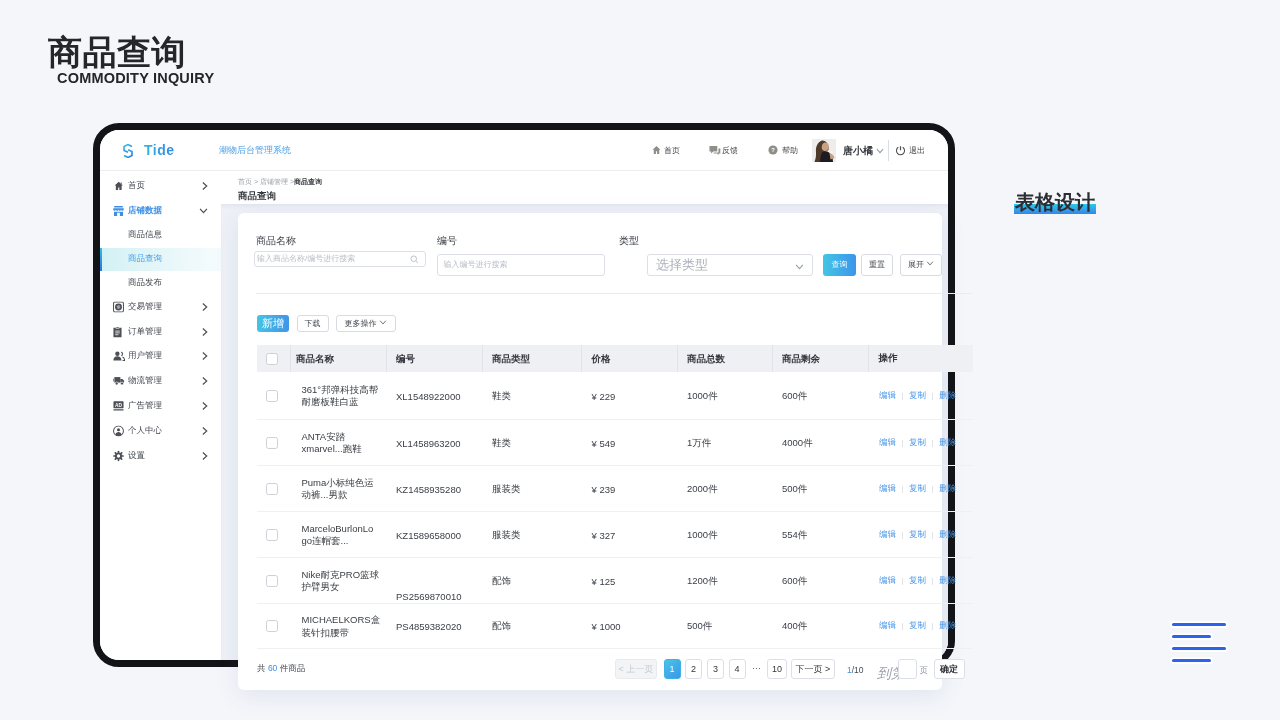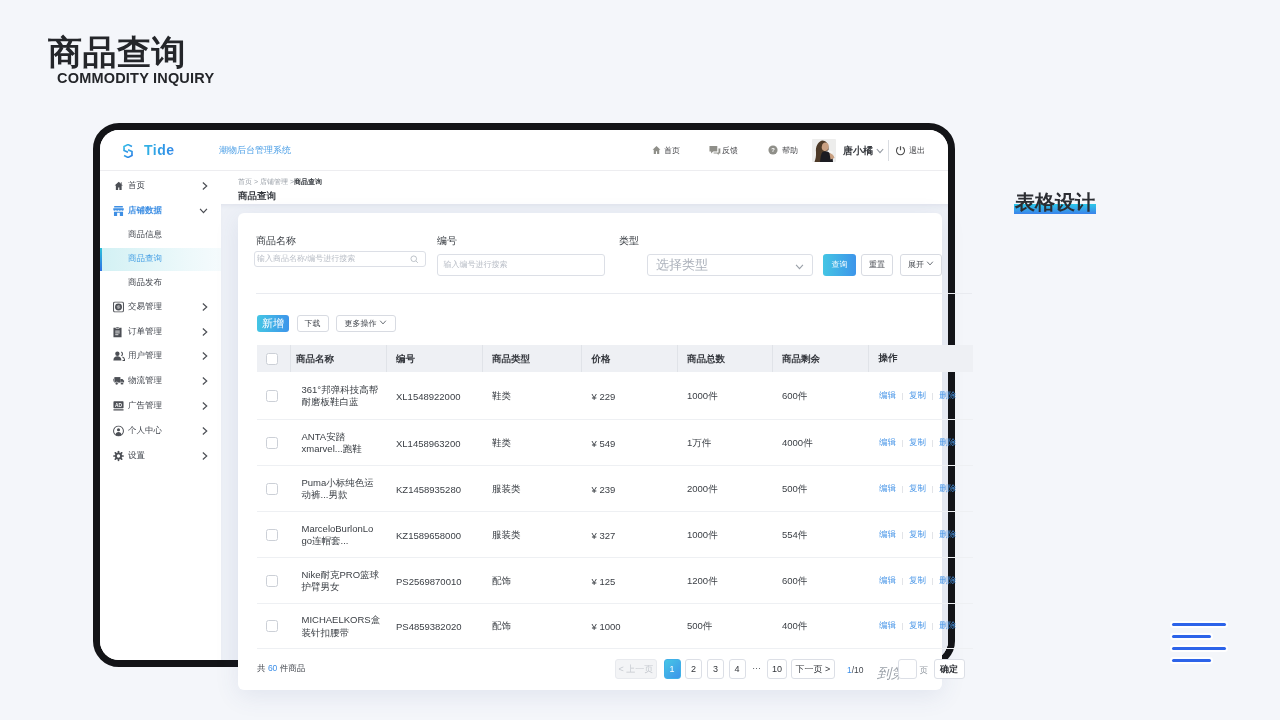--- a/index.html
+++ b/index.html
@@ -321,21 +321,21 @@
       <div class="cell" style="left:139px;">KZ1589658000</div>
       <div class="cell" style="left:235px;">服装类</div>
       <div class="cell" style="left:334.5px;">¥ 327</div>
       <div class="cell" style="left:430px;">1000件</div>
       <div class="cell" style="left:525px;">554件</div>
       <div class="acts" style="left:622px;">编辑<s>|</s>复制<s>|</s>删除</div>
     </div>
     <div class="row" style="top:345px; height:46px;">
       <div class="cb"></div>
       <div class="cell name" style="left:44.5px;">Nike耐克PRO篮球<br>护臂男女</div>
-      <div class="cell" style="left:139px;">PS2569870010</div>
+      <div class="cell" style="left:139px;margin-top:15px;">PS2569870010</div>
       <div class="cell" style="left:235px;">配饰</div>
       <div class="cell" style="left:334.5px;">¥ 125</div>
       <div class="cell" style="left:430px;">1200件</div>
       <div class="cell" style="left:525px;">600件</div>
       <div class="acts" style="left:622px;">编辑<s>|</s>复制<s>|</s>删除</div>
     </div>
     <div class="row" style="top:391px; height:45px;">
       <div class="cb"></div>
       <div class="cell name" style="left:44.5px;">MICHAELKORS盒<br>装针扣腰带</div>
       <div class="cell" style="left:139px;">PS4859382020</div>

